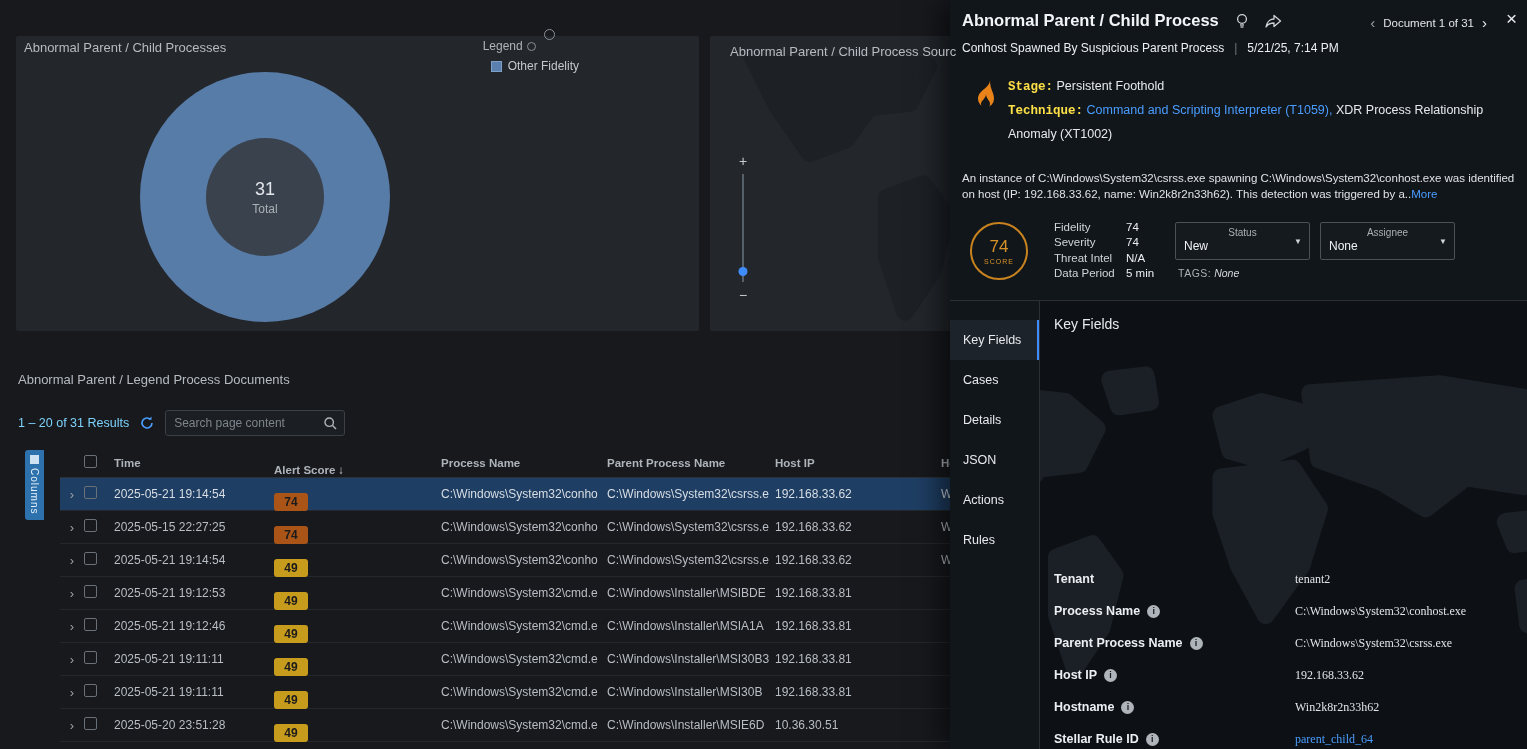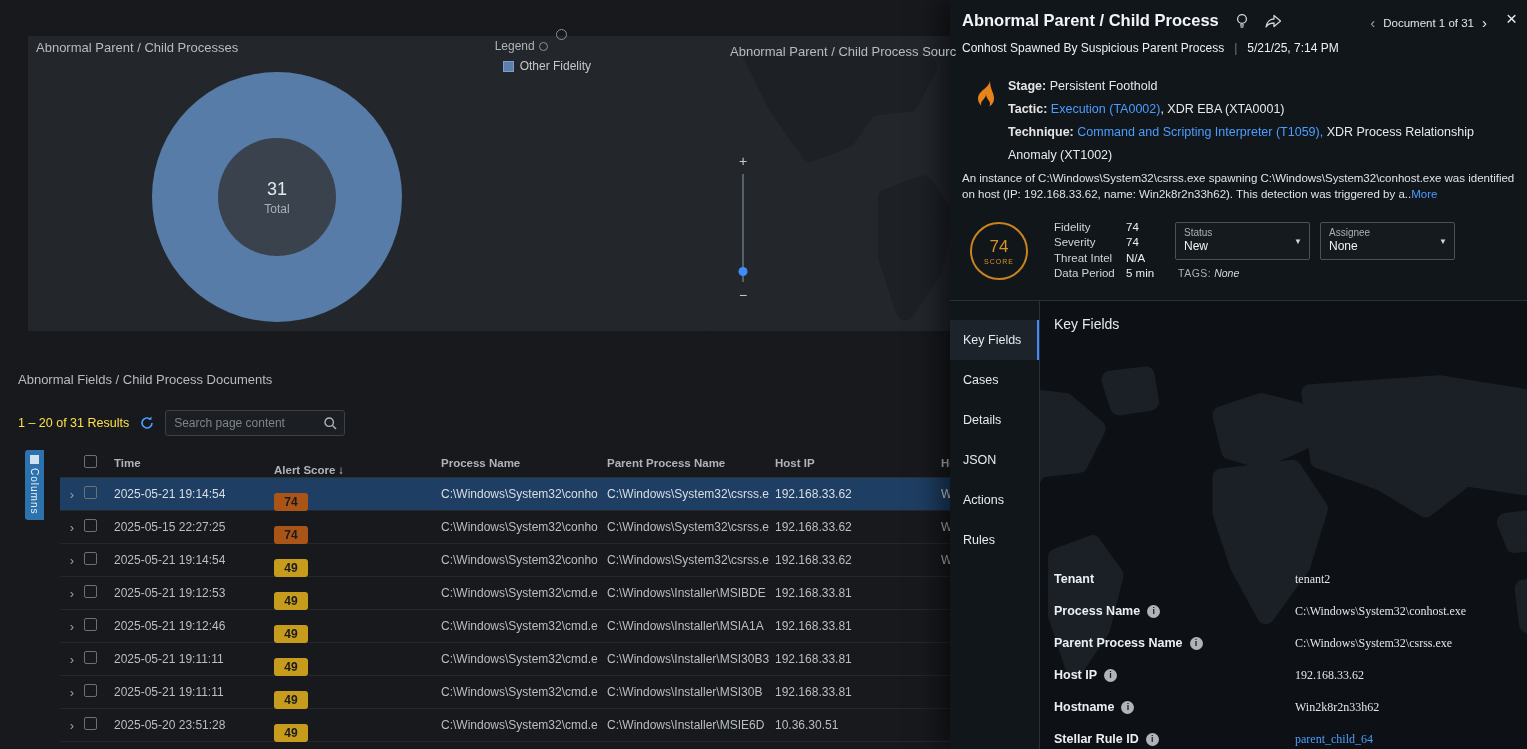--- a/index.html
+++ b/index.html
@@ -4,21 +4,21 @@
 <style>
   * { margin:0; padding:0; box-sizing:border-box; }
   html,body { background:#101316; }
   body { font-family:"Liberation Sans", sans-serif; }
   #app { position:relative; width:1527px; height:749px; background:#17191d; overflow:hidden; color:#d6dadf; }
 
   .panel { position:absolute; background:#23272c; border-radius:2px; }
   .panel-title { font-size:13px; color:#b6bbc1; }
 
   
-  .chart-panel { left:28px; top:36px; width:683px; height:295px; }
+  .chart-panel { left:16px; top:36px; width:683px; height:295px; }
   .chart-panel .panel-title { position:absolute; left:8px; top:4px; }
   .legend-wrap { position:absolute; right:120px; top:3px; font-size:12px; color:#aeb4ba; }
   .legend-item { display:flex; align-items:center; gap:6px; margin-top:6px; margin-left:8px; font-size:12px; color:#c3c8cd; }
   .swatch { width:11px; height:11px; background:#5b7fae; border:1px solid #7fa0c6; display:inline-block; }
   .ring-icon { display:inline-block; width:9px; height:9px; border:1px solid #8a9096; border-radius:50%; vertical-align:middle; margin-left:4px; }
   .panel-menu { position:absolute; right:24px; top:-10px; width:11px; height:11px; border:1px solid #8a9096; border-radius:50%; }
   .donut { position:absolute; left:124px; top:36px; width:250px; height:250px; border-radius:50%; background:#587ca8; }
   .donut-hole { position:absolute; left:50%; top:50%; transform:translate(-50%,-50%); width:118px; height:118px; border-radius:50%; background:#3a424d; display:flex; flex-direction:column; align-items:center; justify-content:center; }
   .donut-total { font-size:18px; color:#e2e6ea; }
   .donut-total-label { font-size:12px; color:#aab0b6; margin-top:2px; }
@@ -29,21 +29,21 @@
   .mini-map { position:absolute; left:0; top:20px; width:817px; height:275px; }
   .mini-map path { fill:#1d2126; stroke:#1d2126; stroke-width:8; stroke-linejoin:round; }
   .zoomctl { position:absolute; left:26px; top:118px; z-index:3; width:14px; display:flex; flex-direction:column; align-items:center; color:#c6cbd0; }
   .zoomctl .zin,.zoomctl .zout { font-size:14px; cursor:pointer; line-height:14px; }
   .zoomctl .track { width:2px; height:108px; background:#55606b; margin:6px 0; position:relative; }
   .zoomctl .knob { position:absolute; left:50%; transform:translateX(-50%); bottom:6px; width:9px; height:9px; border-radius:50%; background:#3f8cff; }
 
   
   .docs-title { position:absolute; left:18px; top:372px; font-size:13px; color:#b6bbc1; }
   .results-row { position:absolute; left:18px; top:410px; display:flex; align-items:center; gap:10px; }
-  .results-text { font-size:12.5px; color:#fde047; }
+  .results-text { font-size:12.5px; color:#7dd3fc; }
   .refresh { width:16px; height:16px; }
   .search-box { position:relative; width:180px; height:26px; border:1px solid #3a4046; border-radius:3px; background:#1b1f23; }
   .search-box input { width:100%; height:100%; background:transparent; border:0; outline:none; color:#d6dadf; font-size:12px; padding:0 26px 0 8px; font-family:"Liberation Sans", sans-serif; }
   .search-box input::placeholder { color:#7d848b; }
   .search-icn { position:absolute; right:6px; top:5px; }
 
   .columns-tab { position:absolute; left:25px; top:450px; width:19px; height:70px; background:#2e72ad; border-radius:3px 0 0 3px; display:flex; flex-direction:column; align-items:center; padding-top:5px; cursor:pointer; }
   .columns-tab .grid-ic { width:9px; height:9px; margin-bottom:4px;
      background:linear-gradient(#cfe2f2,#cfe2f2); box-shadow:0 0 0 1px #cfe2f2 inset; border:1px solid #cfe2f2; }
   .columns-tab .vtxt { writing-mode:vertical-rl; font-size:10px; color:#e8f1f9; letter-spacing:1px; }
@@ -73,35 +73,35 @@
   .d-nav { position:absolute; top:14px; right:40px; display:flex; align-items:center; gap:8px; font-size:11.5px; color:#e2e5e8; }
   .d-nav .chv { font-size:15px; cursor:pointer; color:#9aa0a6; }
   .d-nav .chv.r { color:#e8ebee; }
   .d-close { position:absolute; right:10px; top:8px; font-size:19px; color:#e8ebee; cursor:pointer; }
   .d-sub { position:absolute; left:12px; top:41px; font-size:12px; color:#eceff2; display:flex; gap:10px; align-items:center; }
   .d-sub .nm { font-weight:normal; }
   .d-sub .sep { color:#6f767d; }
 
   .stage-icn { position:absolute; left:18px; top:78px; }
   .stage-block { position:absolute; left:58px; top:75px; width:510px; font-size:12.5px; line-height:23px; color:#e6e9ec; }
-  .stage-block b { color:#e5e5e5; }
+  .stage-block b { color:#fde047;font-family:Liberation Mono, monospace; }
   a.lnk, .lnk { color:#4a9dff; text-decoration:none; cursor:pointer; }
 
   .d-desc { position:absolute; left:12px; top:170px; width:558px; font-size:11.5px; line-height:16px; color:#dfe3e7; }
 
   .score-circle { position:absolute; left:20px; top:222px; width:58px; height:58px; border:2px solid #c8831f; border-radius:50%; display:flex; flex-direction:column; align-items:center; justify-content:center; color:#d79327; }
   .score-circle .v { font-size:17px; }
   .score-circle .l { font-size:7px; letter-spacing:1px; margin-top:1px; }
   .metrics { position:absolute; left:104px; top:219px; font-size:11.5px; }
   .metrics .mrow { display:flex; height:15.5px; align-items:center; }
   .metrics .ml { width:72px; color:#cfd4d9; }
   .metrics .mv { color:#eceff2; }
   .ddl { position:absolute; top:222px; width:135px; height:38px; border:1px solid #4a5158; border-radius:2px; padding:4px 8px; cursor:pointer; background:#151a1f; }
   .ddl.status { left:225px; } .ddl.assignee { left:370px; }
-  .ddl .lab { font-size:10px; color:#aab0b6; }
+  .ddl .lab { font-size:10px; color:#aab0b6;text-align:center; }
   .ddl .val { font-size:12px; color:#f0f2f4; margin-top:1px; }
   .ddl .caret { position:absolute; right:7px; top:14px; font-size:8px; color:#d0d4d8; }
   .tags-row { position:absolute; left:228px; top:267px; font-size:10.5px; }
   .tags-row .tl { color:#aab0b6; letter-spacing:.5px; }
   .tags-row .tv { color:#d7dadd; font-style:italic; }
 
   .d-divider { position:absolute; left:0; right:0; top:300px; border-top:1px solid #2b3036; }
   .d-tabs { position:absolute; left:0; top:301px; bottom:0; width:90px; border-right:1px solid #2b3036; padding-top:19px; }
   .d-tab { height:40px; display:flex; align-items:center; padding-left:13px; font-size:12.5px; color:#e8eaec; cursor:pointer; }
   .d-tab.active { background:#1c232b; box-shadow:inset -2px 0 0 #3f8cff; }
@@ -154,21 +154,21 @@
     </svg>
     <div class="zoomctl">
       <span class="zin">+</span>
       <span class="track">
           <span class="knob"></span>
         </span>
       <span class="zout">−</span>
     </div>
   </section>
 
-  <div class="docs-title">Abnormal Fields / Child Process Documents</div>
+  <div class="docs-title">Abnormal Parent / Legend Process Documents</div>
 
   <div class="results-row">
     <span class="results-text">1 – 20 of 31 Results</span>
     <svg class="refresh" viewBox="0 0 16 16">
       <path d="M13 8a5 5 0 1 1-1.5-3.6" fill="none" stroke="#4a9dff" stroke-width="1.6"></path>
       <path d="M12.5 1.5 L12.5 4.8 L9.2 4.8 Z" fill="#4a9dff"></path>
     </svg>
     <span class="search-box">
       <input placeholder="Search page content" style="">
       <svg class="search-icn" width="15" height="15" viewBox="0 0 15 15">
@@ -309,21 +309,20 @@
       <span>5/21/25, 7:14 PM</span>
     </div>
 
     <svg class="stage-icn" width="34" height="36" viewBox="0 0 34 36">
       <path d="M22 2 C22 10 10 12 10 21 a8 8 0 0 0 16 0 C26 14 22 12 22 2 Z" fill="#e8831a"></path>
       <path d="M18 16 C18 21 13 22 13 26 a4.5 4.5 0 0 0 9 0 C22 22 18 21 18 16 Z" fill="#11161b"></path>
     </svg>
 
     <div class="stage-block">
       <div><b>Stage:</b> <span>Persistent Foothold</span></div>
-      <div><b>Tactic:</b> <span class="lnk">Execution (TA0002)</span><span>, XDR EBA (XTA0001)</span></div>
       <div><b>Technique:</b> <span class="lnk">Command and Scripting Interpreter (T1059),</span><span> XDR Process Relationship Anomaly (XT1002)</span></div>
     </div>
 
     <div class="d-desc"><span>An instance of C:\Windows\System32\csrss.exe spawning C:\Windows\System32\conhost.exe was identified on host (IP: 192.168.33.62, name: Win2k8r2n33h62). This detection was triggered by a..</span><span class="lnk">More</span></div>
 
     <div class="score-circle">
       <span class="v">74</span>
       <span class="l">SCORE</span>
     </div>
 

